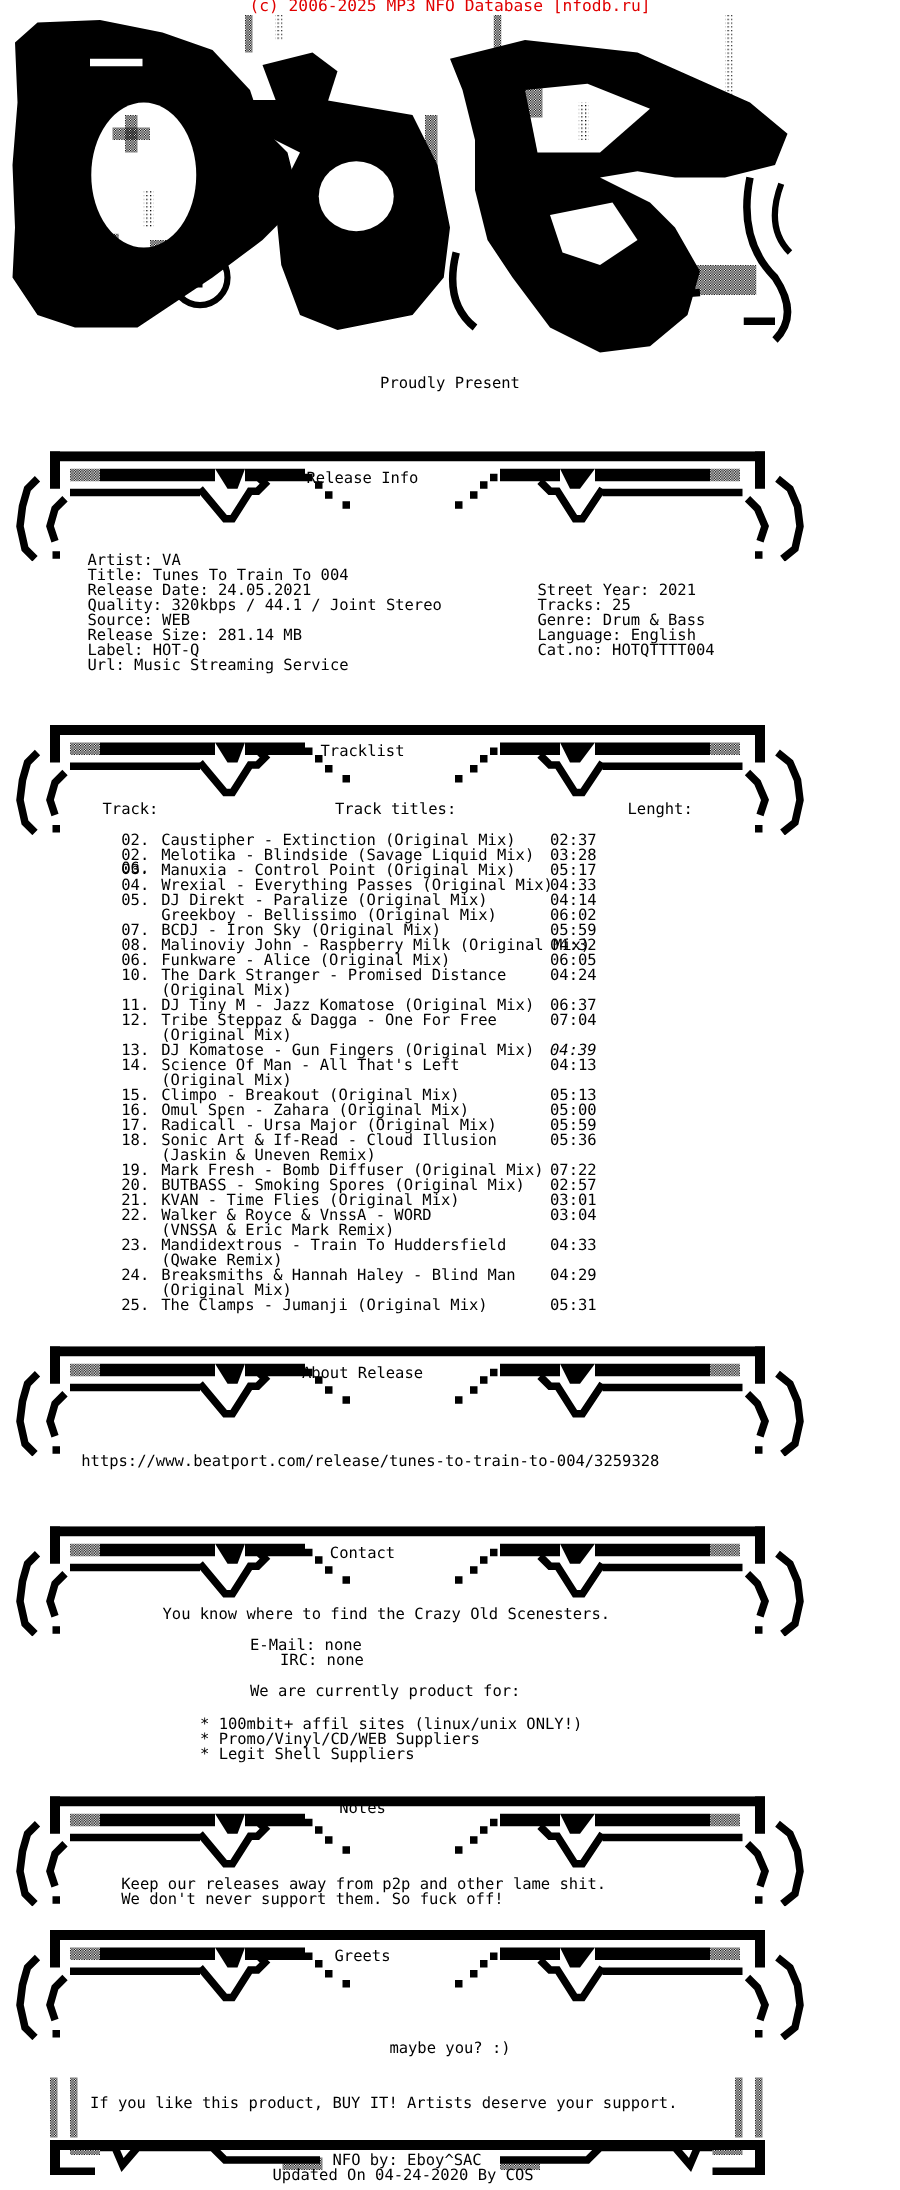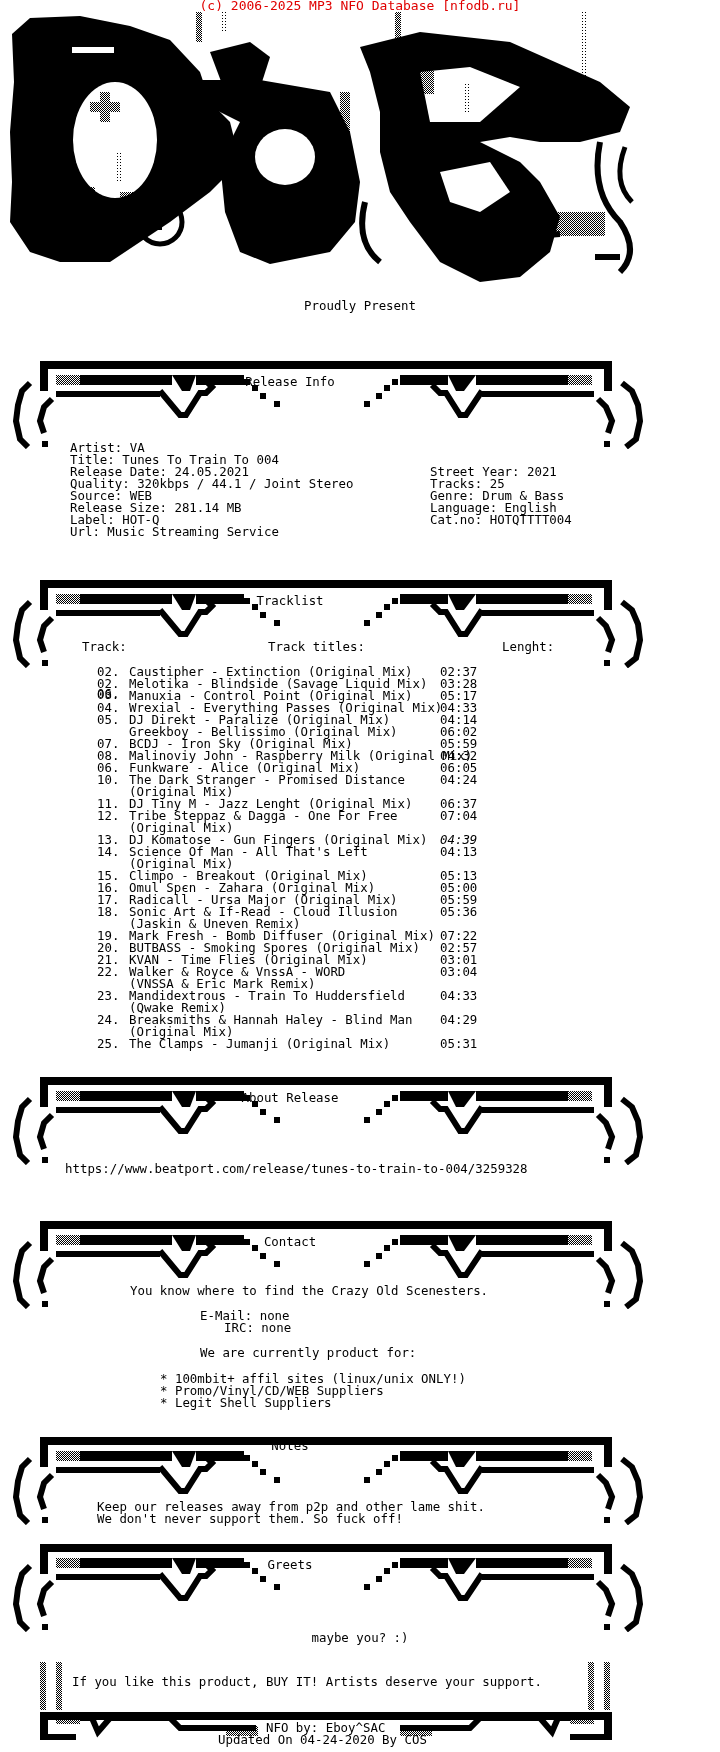--- a/index.html
+++ b/index.html
@@ -191,21 +191,21 @@
       <div class="line" style="top: 762px; left: 440px;">06:05</div>
     </div>
     <div>
       <div class="line" style="top: 774px; left: 97px;">10.</div>
       <div class="line" style="top: 774px; left: 129px;">The Dark Stranger - Promised Distance</div>
       <div class="line" style="top: 774px; left: 440px;">04:24</div>
       <div class="line" style="top: 786px; left: 129px;">(Original Mix)</div>
     </div>
     <div>
       <div class="line" style="top: 798px; left: 97px;">11.</div>
-      <div class="line" style="top: 798px; left: 129px;">DJ Tiny M - Jazz Lenght (Original Mix)</div>
+      <div class="line" style="top: 798px; left: 129px;">DJ Tiny M - Jazz Komatose (Original Mix)</div>
       <div class="line" style="top: 798px; left: 440px;">06:37</div>
     </div>
     <div>
       <div class="line" style="top: 810px; left: 97px;">12.</div>
       <div class="line" style="top: 810px; left: 129px;">Tribe Steppaz &amp; Dagga - One For Free</div>
       <div class="line" style="top: 810px; left: 440px;">07:04</div>
       <div class="line" style="top: 822px; left: 129px;">(Original Mix)</div>
     </div>
     <div>
       <div class="line" style="top: 834px; left: 97px;">13.</div>

